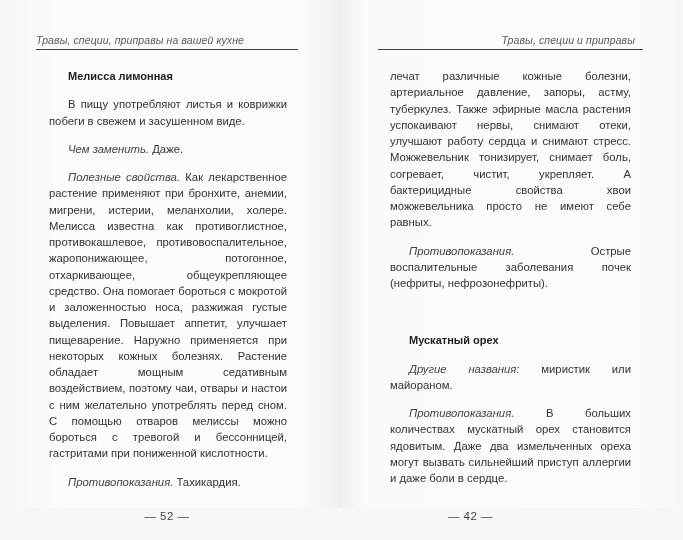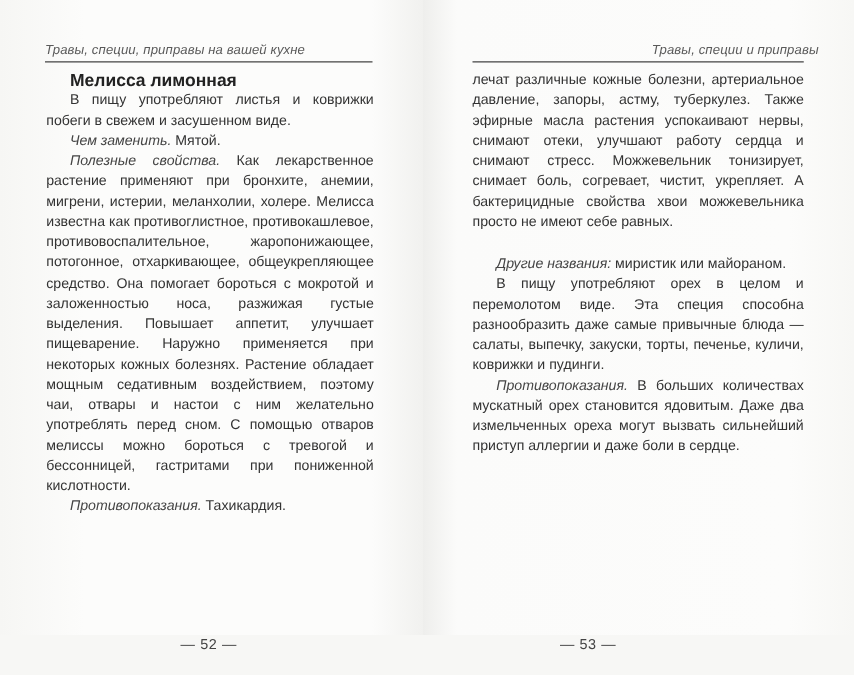--- a/index.html
+++ b/index.html
@@ -18,35 +18,35 @@
   .page.left { left: 0; width: 338px;
     background: linear-gradient(to right, #f6f6f4 0%, #fcfcfb 20%, #fcfcfb 88%, #f1f1ef 100%); }
   .page.right { left: 338px; width: 345px;
     background: linear-gradient(to right, #eeeeec 0%, #fbfbfa 8%, #fcfcfb 85%, #f7f7f5 100%); }
   .running-head {
     position: absolute; top: 34px;
     font-style: italic; font-size: 10.5px; color: #5a5a5a;
     letter-spacing: 0.1px;
   }
   .page.left .running-head { left: 36px; }
-  .page.right .running-head { right: 28px; text-align: right; }
+  .page.right .running-head { right: 48px; text-align: right; }
   .rule { position: absolute; top: 49px; height: 1px; background: #444; }
   .page.left .rule { left: 36px; width: 262px; }
   .page.right .rule { left: 40px; width: 265px; }
   .content {
     position: absolute; top: 56px;
     font-size: 11.3px; line-height: 16.25px; color: #333;
     text-align: justify; hyphens: manual;
   }
   .page.left .content { left: 37px; width: 262px; }
   .page.right .content { left: 40px; width: 265px; }
-  .content p { margin: 0; text-indent: 19px; }
+  .content p { margin: 12px; text-indent: 19px; }
   .content p.noindent { text-indent: 0; }
   .content h3 {
-    margin: 0; font-size: 14px; font-weight: bold; color: #222;
+    margin: 12px; font-size: 11px; font-weight: bold; color: #222;
     text-indent: 19px; line-height: 16.25px;
   }
   .content .gap-lg { height: 17px; }
   .it { font-style: italic; color: #444; }
   .folio {
     position: absolute; top: 510px; width: 100%; text-align: center;
     font-size: 11.5px; color: #444; letter-spacing: 0.5px;
   }
   .page.left .folio { left: -2px; }
   .page.right .folio { left: -40px; }
@@ -56,41 +56,42 @@
 
 <div class="spread">
 
   <div class="page left">
     <div class="running-head">Травы, специи, приправы на вашей кухне</div>
     <div class="rule"></div>
 
     <div class="content">
       <h3>Мелисса лимонная</h3>
       <p>В пищу употребляют листья и коврижки побеги в све­жем и засушенном виде.</p>
-      <p><span class="it">Чем заменить.</span><span> Мятой.</span></p>
+      <p><span class="it">Чем заменить.</span><span> Даже.</span></p>
       <p><span class="it">Полезные свойства.</span><span> Как лекарственное растение при­меняют при бронхите, анемии, мигрени, истерии, мелан­холии, холере. Мелисса известна как противоглистное, противокашлевое, противовоспалительное, жаропонижа­ющее, потогонное, отхаркивающее, общеукрепляющее средство. Она помогает бороться с мокротой и заложен­ностью носа, разжижая густые выделения. Повышает ап­петит, улучшает пищеварение. Наружно применяется при некоторых кожных болезнях. Растение обладает мощным седативным воздействием, поэтому чаи, отвары и настои с ним желательно употреблять перед сном. С помощью от­варов мелиссы можно бороться с тревогой и бессонницей, гастритами при пониженной кислотности.</span></p>
       <p><span class="it">Противопоказания.</span><span> Тахикардия.</span></p>
 
       <div class="gap-lg"></div>
 
     </div>
 
     <div class="folio">— 52 —</div>
   </div>
 
   <div class="page right">
     <div class="running-head">Травы, специи и приправы</div>
     <div class="rule"></div>
 
     <div class="content">
       <p class="noindent">лечат различные кожные болезни, артериальное давление, запоры, астму, туберкулез. Также эфирные масла растения успокаивают нервы, снимают отеки, улучшают работу серд­ца и снимают стресс. Можжевельник тонизирует, снимает боль, согревает, чистит, укрепляет. А бактерицидные свой­ства хвои можжевельника просто не имеют себе равных.</p>
+      <p><span class="it">Противопоказания.</span><span> Острые воспалительные заболе­вания почек (нефриты, нефрозонефриты).</span></p>
 
       <div class="gap-lg"></div>
 
+      <h3>Мускатный орех</h3>
       <p><span class="it">Другие названия:</span><span> миристик или майораном.</span></p>
-      <p>В пищу употребляют орех в целом и перемолотом виде. Эта специя способна разнообразить даже самые привычные блюда — салаты, выпечку, закуски, торты, печенье, куличи, коврижки и пудинги.</p>
       <p><span class="it">Противопоказания.</span><span> В больших количествах мускатный орех становится ядовитым. Даже два измельченных ореха могут вызвать сильнейший приступ аллергии и даже боли в сердце.</span></p>
 
     </div>
 
-    <div class="folio">— 53 —</div>
+    <div class="folio">— 42 —</div>
   </div>
 </div>
 
 </body></html>

